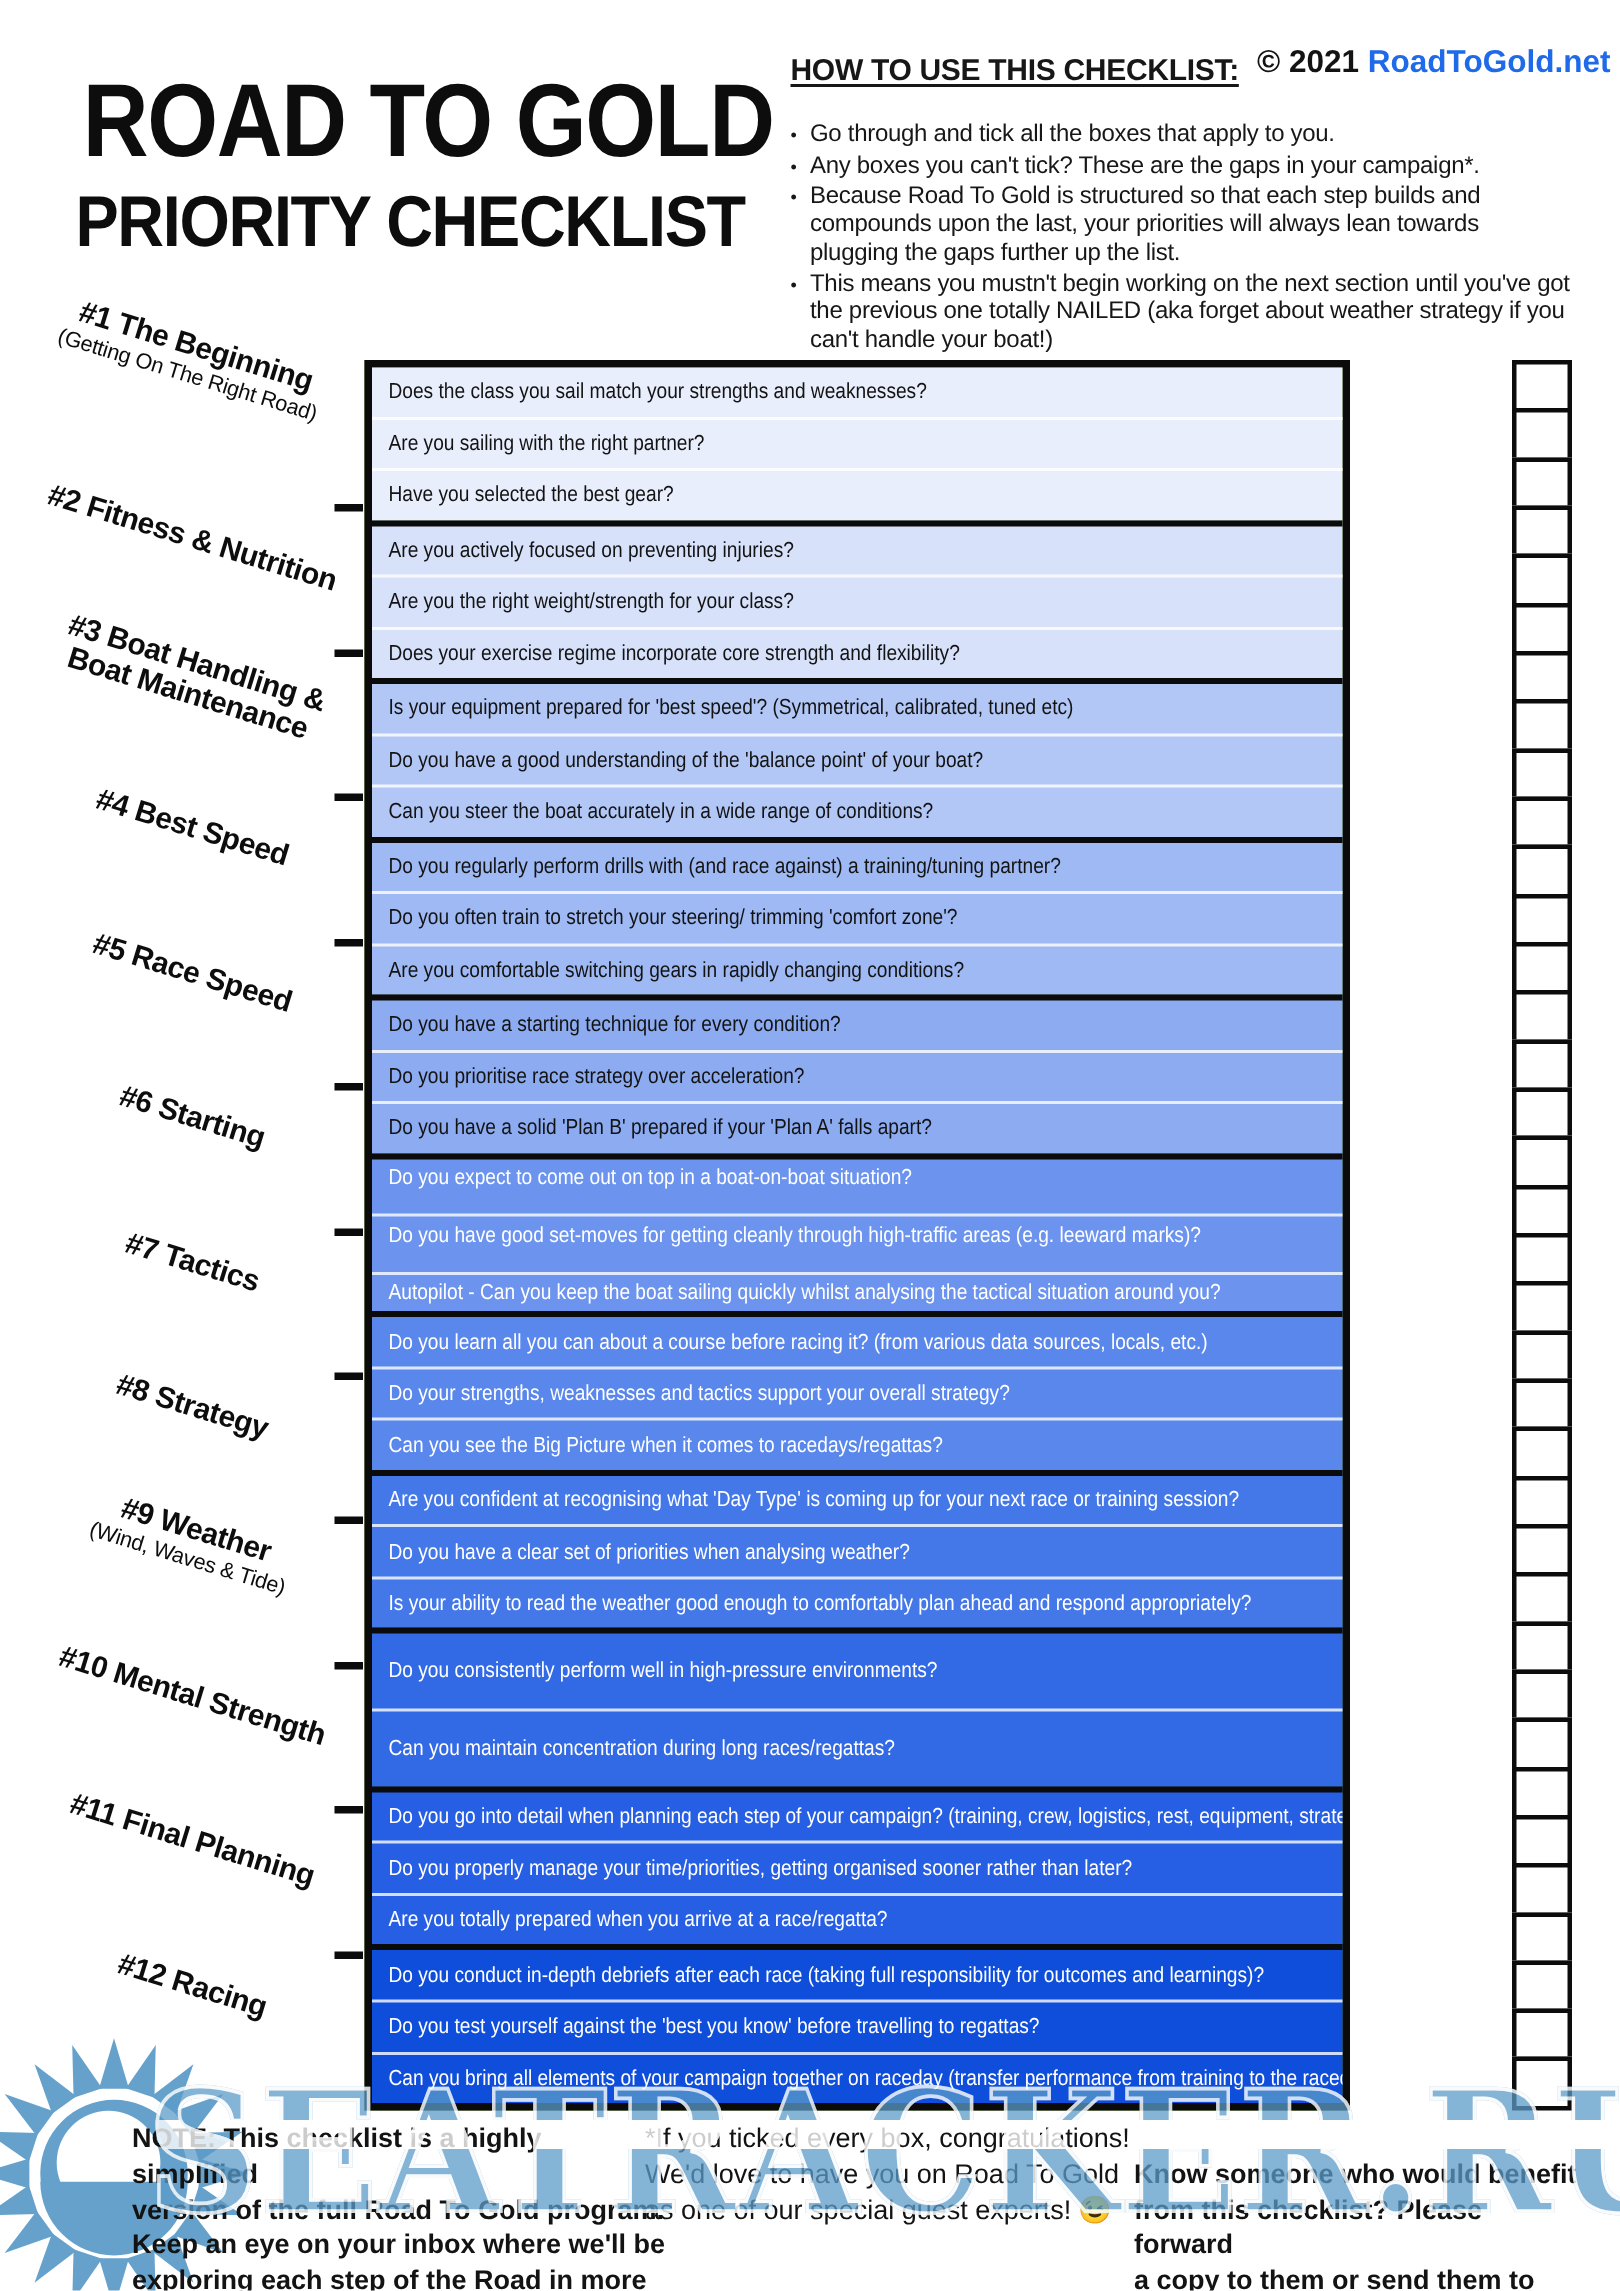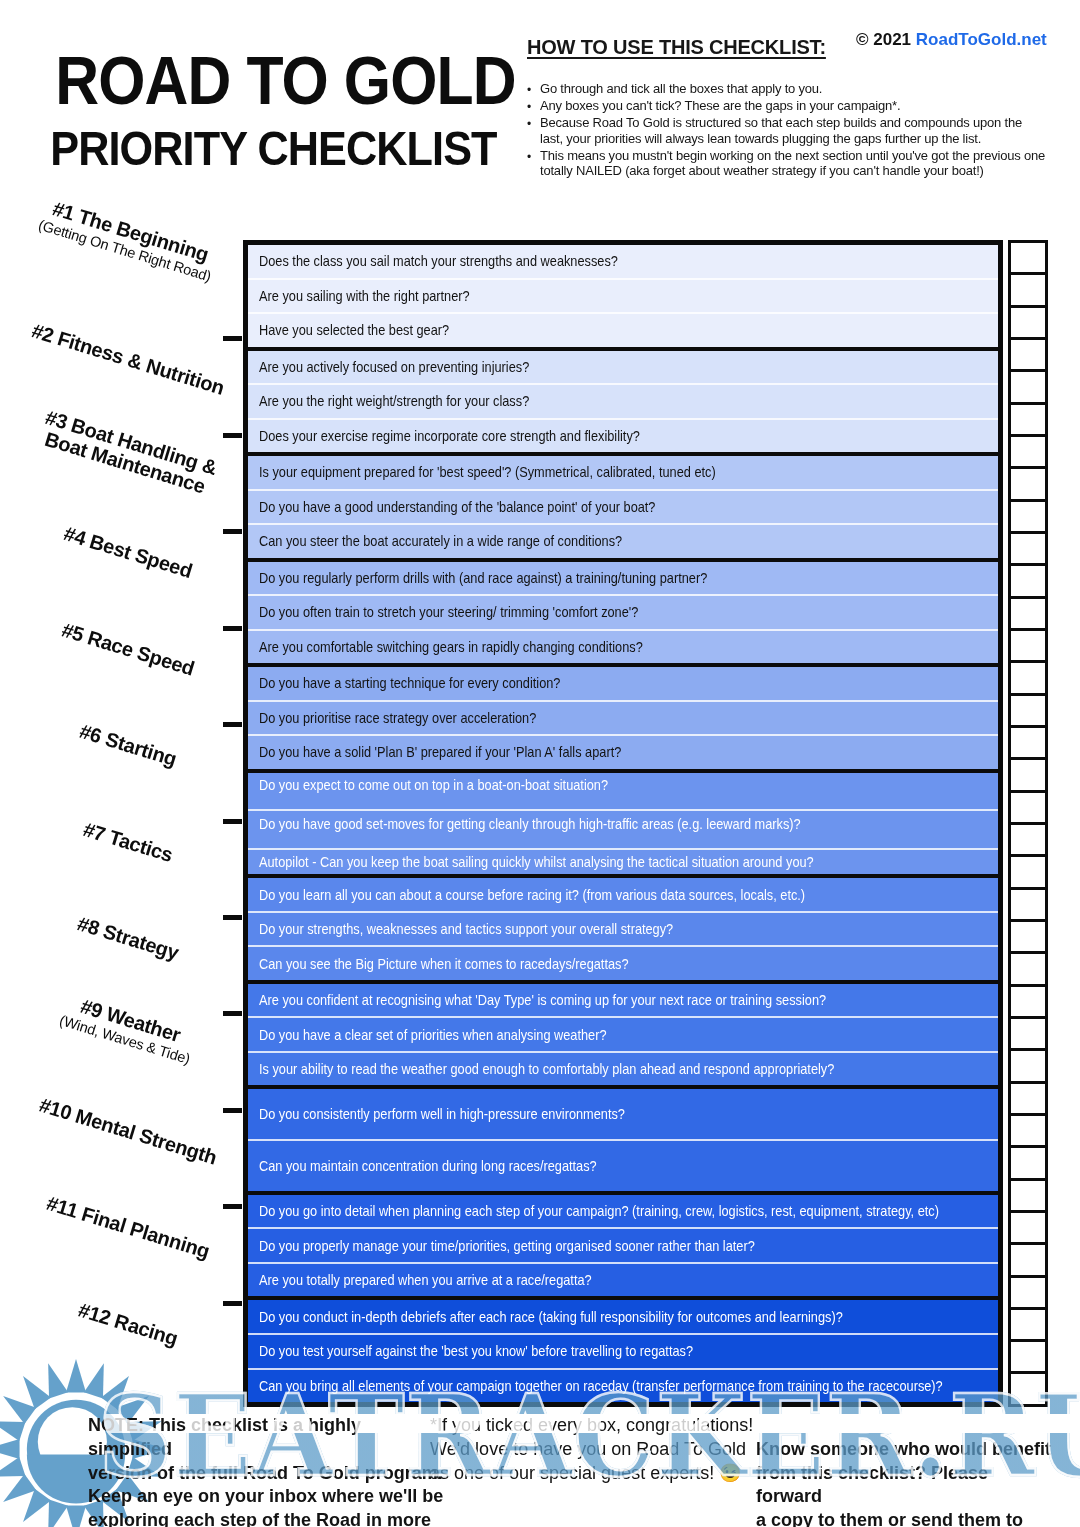--- a/index.html
+++ b/index.html
@@ -6,29 +6,29 @@
   body{
     width:1080px;height:1527px;position:relative;background:#ffffff;
     font-family:"Liberation Sans", sans-serif;overflow:hidden;color:#131313;
   }
   
   .title-block{position:absolute;left:26px;top:46px;width:486px;text-align:center;color:#0d0d0d;}
   .title-1{font-size:69px;font-weight:700;line-height:1;white-space:nowrap;
            transform:scaleX(0.88);transform-origin:center;letter-spacing:-1px;}
   .title-2{font-size:48px;font-weight:700;line-height:1;white-space:nowrap;margin-top:10px;
            transform:scaleX(0.9);transform-origin:center;letter-spacing:-1px;}
-  .copyright{position:absolute;left:856px;top:30px;font-size:17px;font-weight:700;white-space:nowrap;}
+  .copyright{position:absolute;left:838px;top:30px;font-size:21px;font-weight:700;white-space:nowrap;}
   .copyright .link{color:#1f6ae8;}
   .howto{position:absolute;left:527px;top:36px;width:520px;color:#171717;}
   .howto-title{font-size:20px;font-weight:700;text-decoration:underline;text-underline-offset:3px;
                margin-bottom:22px;letter-spacing:-0.2px;}
-  .howto-item{font-size:13px;line-height:1.17;position:relative;padding-left:13px;margin-bottom:2px;letter-spacing:-0.2px;}
+  .howto-item{font-size:16px;line-height:1.17;position:relative;padding-left:13px;margin-bottom:2px;letter-spacing:-0.2px;}
   .howto-item::before{content:'•';position:absolute;left:0;top:0;font-size:12px;line-height:19px;}
   
-  .table{position:absolute;left:243px;top:240px;width:760px;height:1167px;box-sizing:border-box;
+  .table{position:absolute;left:243px;top:240px;width:657px;height:1167px;box-sizing:border-box;
          border:5px solid #0b0b0b;display:flex;flex-direction:column;background:#4d7c0f;}
   .section{flex:1;display:flex;flex-direction:column;}
   .section + .section{border-top:4px solid #0b0b0b;}
   .row{flex:1;display:flex;align-items:center;padding-left:11px;overflow:hidden;}
   .row + .row{border-top:2px solid rgba(255,255,255,0.8);}
   .qtext{font-size:14.5px;white-space:nowrap;transform:scaleX(0.88);transform-origin:left center;letter-spacing:0;}
   
   .checkcol{position:absolute;left:1008px;top:240px;width:40px;height:1167px;display:flex;flex-direction:column;}
   .checkbox{flex:1;background:#ffffff;border:3px solid #0c0c0c;box-sizing:border-box;}
   .checkbox + .checkbox{margin-top:-3px;}

